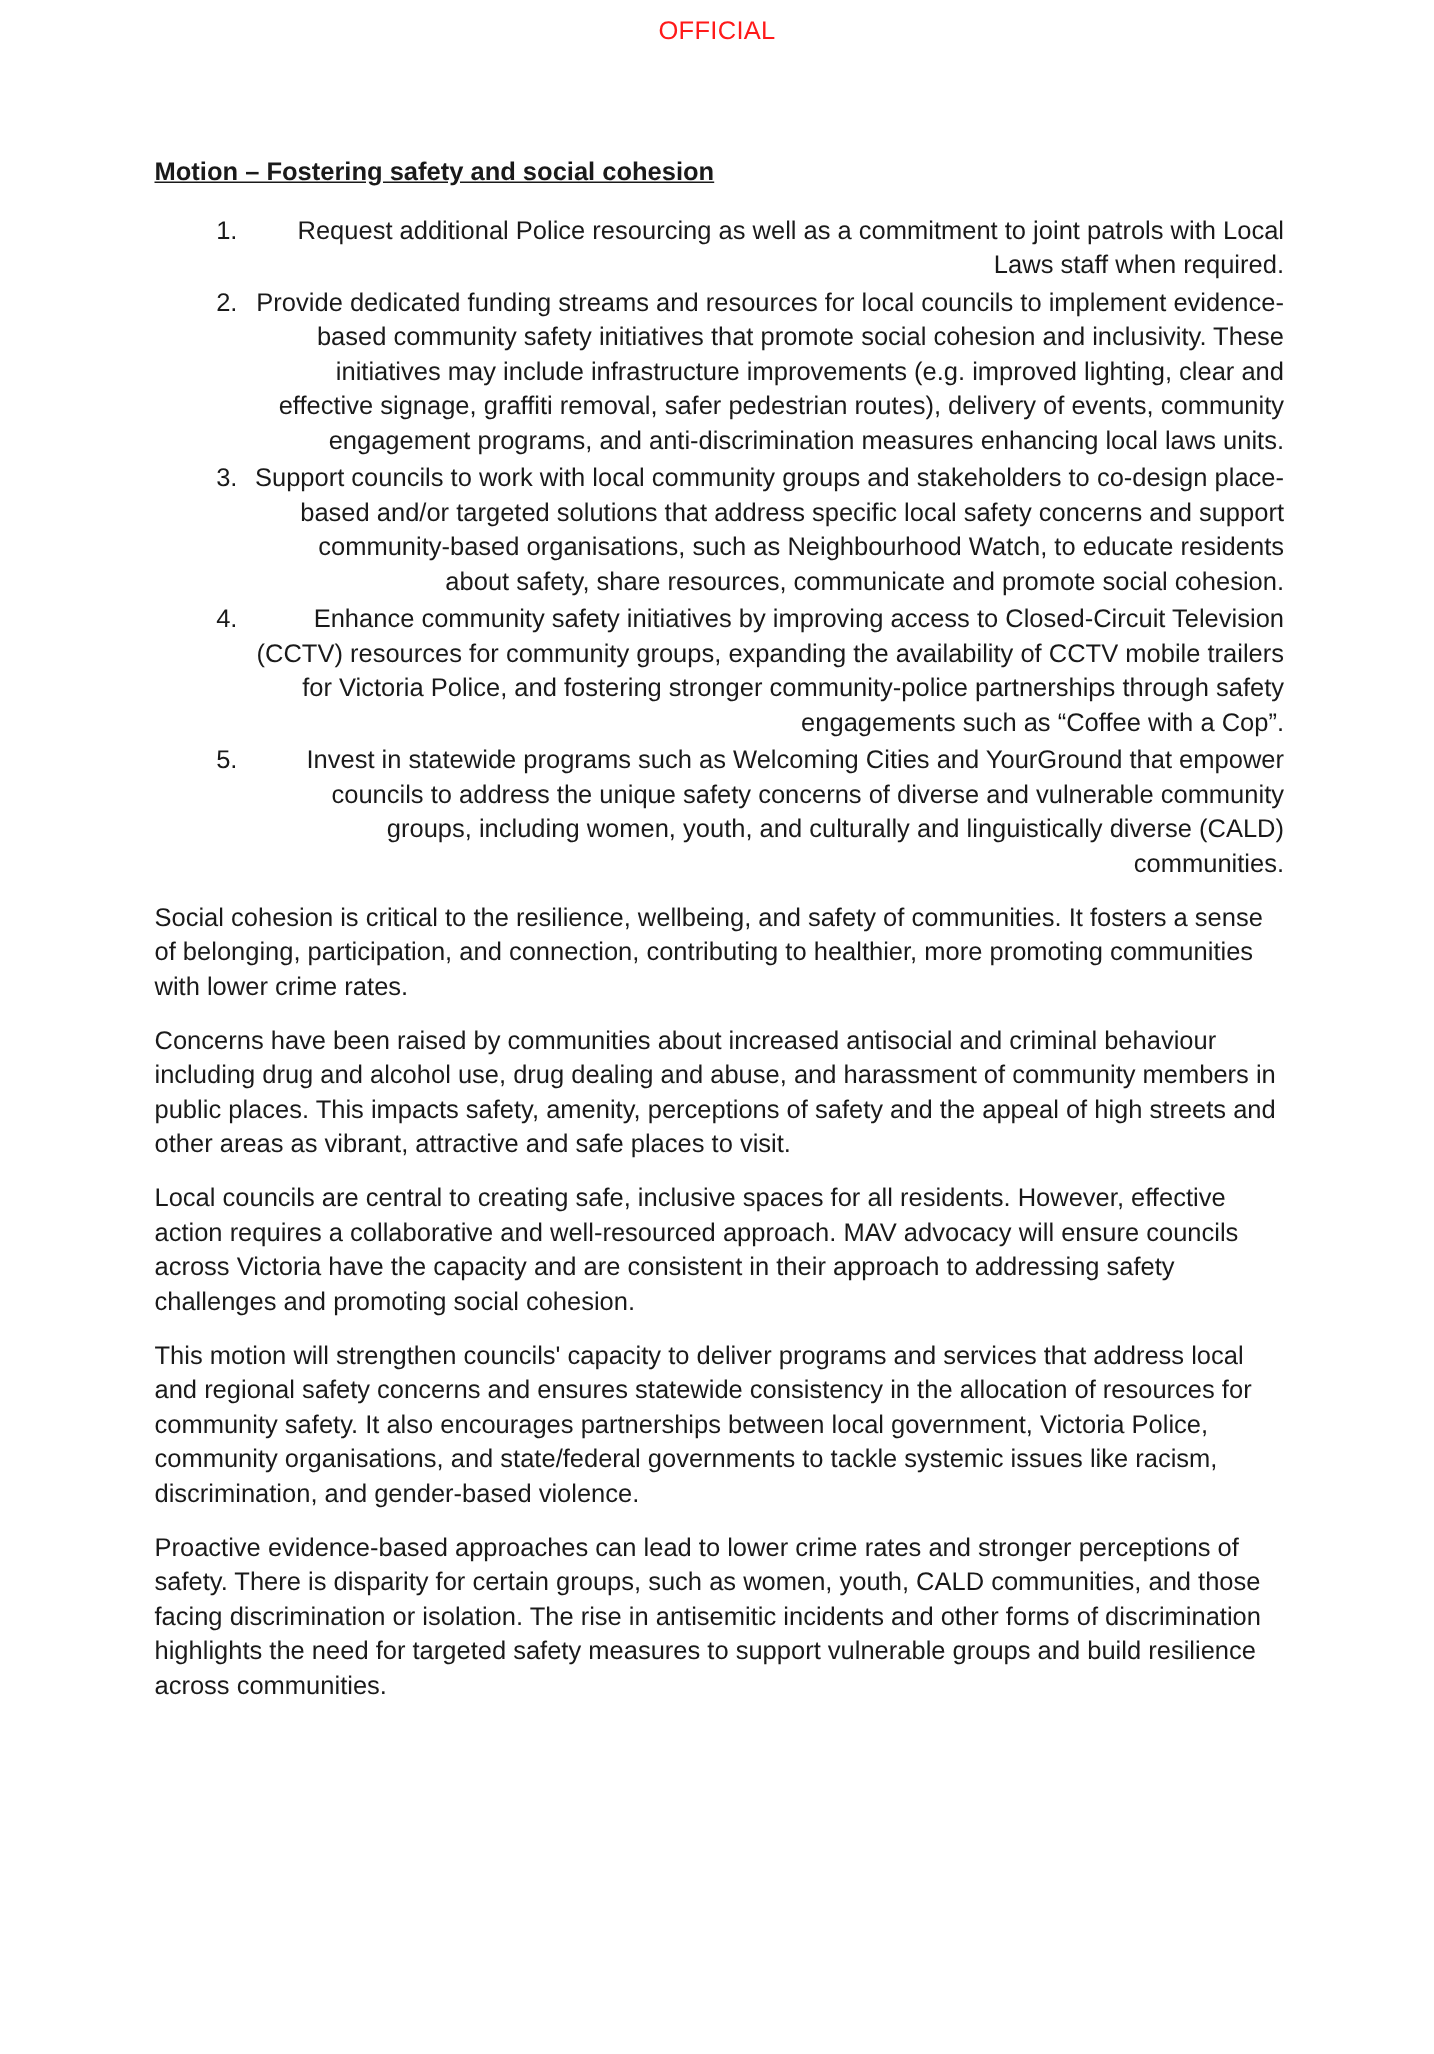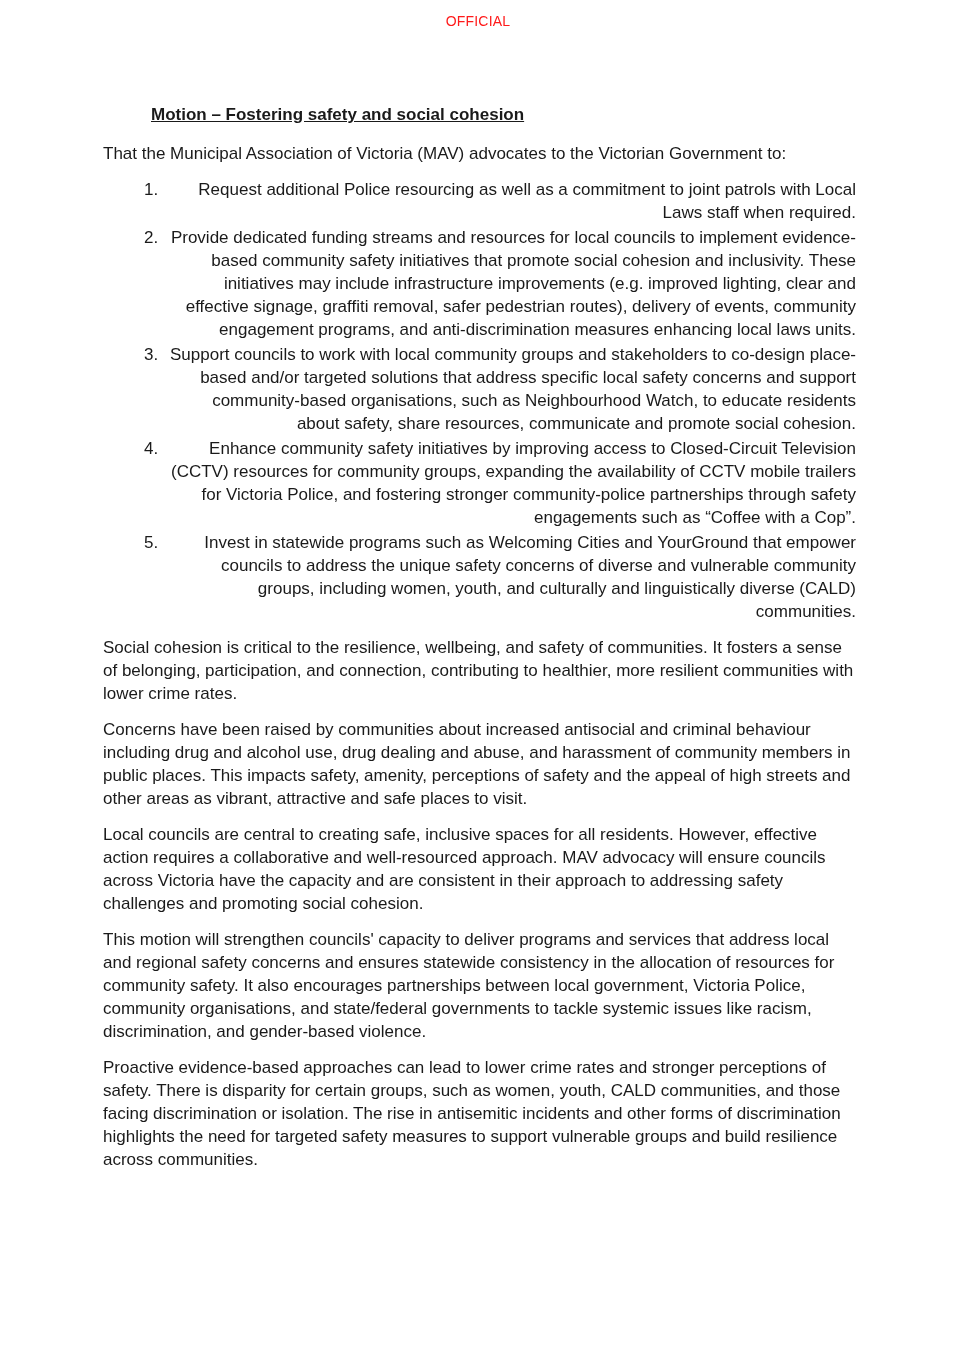--- a/index.html
+++ b/index.html
@@ -13,40 +13,39 @@
     height: 1369px;
     background: #ffffff;
     font-family: "Liberation Sans", "DejaVu Sans", sans-serif;
     color: #1a1a1a;
     box-sizing: border-box;
     overflow: hidden;
   }
   .classification {
     padding-top: 8px;
     text-align: center;
-    font-size: 14px;
+    font-size: 17px;
     line-height: 26px;
     letter-spacing: 0.2px;
     
   }
   .content {
     padding: 0 100px 0 103px;
     font-size: 17px;
     line-height: 23px;
   }
   .heading {
     font-size: 17px;
     font-weight: bold;
     text-decoration: underline;
     margin: 0 0 16px 0;
     line-height: 23px;
   }
   .heading.first {
     margin-top: 69px;
-    margin-left: 48px;
   }
   .heading.rationale {
     margin-top: 16px;
   }
   p.para {
     margin: 0 0 13px 0;
   }
   ol.motion-list {
     margin: 0 0 13px 0;
     padding: 0 0 0 60px;
@@ -62,31 +61,30 @@
 <body>
 
 <div class="page">
 
   <div class="classification" style="color: rgb(255, 26, 26);">OFFICIAL</div>
 
   <div class="content">
 
     <h1 class="heading first">Motion – Fostering safety and social cohesion</h1>
 
-    <p class="para">That the Municipal Association of Victoria (MAV) advocates to the Victorian Government to:</p>
 
     <ol class="motion-list">
       <li>Request additional Police resourcing as well as a commitment to joint patrols with Local Laws staff when required.</li>
       <li>Provide dedicated funding streams and resources for local councils to implement evidence-based community safety initiatives that promote social cohesion and inclusivity. These initiatives may include infrastructure improvements (e.g. improved lighting, clear and effective signage, graffiti removal, safer pedestrian routes), delivery of events, community engagement programs, and anti-discrimination measures enhancing local laws units.</li>
       <li>Support councils to work with local community groups and stakeholders to co-design place-based and/or targeted solutions that address specific local safety concerns and support community-based organisations, such as Neighbourhood Watch, to educate residents about safety, share resources, communicate and promote social cohesion.</li>
       <li>Enhance community safety initiatives by improving access to Closed-Circuit Television (CCTV) resources for community groups, expanding the availability of CCTV mobile trailers for Victoria Police, and fostering stronger community-police partnerships through safety engagements such as “Coffee with a Cop”.</li>
       <li>Invest in statewide programs such as Welcoming Cities and YourGround that empower councils to address the unique safety concerns of diverse and vulnerable community groups, including women, youth, and culturally and linguistically diverse (CALD) communities.</li>
     </ol>
 
 
-    <p class="para">Social cohesion is critical to the resilience, wellbeing, and safety of communities. It fosters a sense of belonging, participation, and connection, contributing to healthier, more resilient communities with lower crime rates.</p>
+    <p class="para">Social cohesion is critical to the resilience, wellbeing, and safety of communities. It fosters a sense of belonging, participation, and connection, contributing to healthier, more promoting communities with lower crime rates.</p>
     <p class="para">Concerns have been raised by communities about increased antisocial and criminal behaviour including drug and alcohol use, drug dealing and abuse, and harassment of community members in public places. This impacts safety, amenity, perceptions of safety and the appeal of high streets and other areas as vibrant, attractive and safe places to visit.</p>
     <p class="para">Local councils are central to creating safe, inclusive spaces for all residents. However, effective action requires a collaborative and well-resourced approach. MAV advocacy will ensure councils across Victoria have the capacity and are consistent in their approach to addressing safety challenges and promoting social cohesion.</p>
     <p class="para">This motion will strengthen councils' capacity to deliver programs and services that address local and regional safety concerns and ensures statewide consistency in the allocation of resources for community safety. It also encourages partnerships between local government, Victoria Police, community organisations, and state/federal governments to tackle systemic issues like racism, discrimination, and gender-based violence.</p>
     <p class="para">Proactive evidence-based approaches can lead to lower crime rates and stronger perceptions of safety. There is disparity for certain groups, such as women, youth, CALD communities, and those facing discrimination or isolation. The rise in antisemitic incidents and other forms of discrimination highlights the need for targeted safety measures to support vulnerable groups and build resilience across communities.</p>
 
   </div>
 </div>
 
 </body></html>

